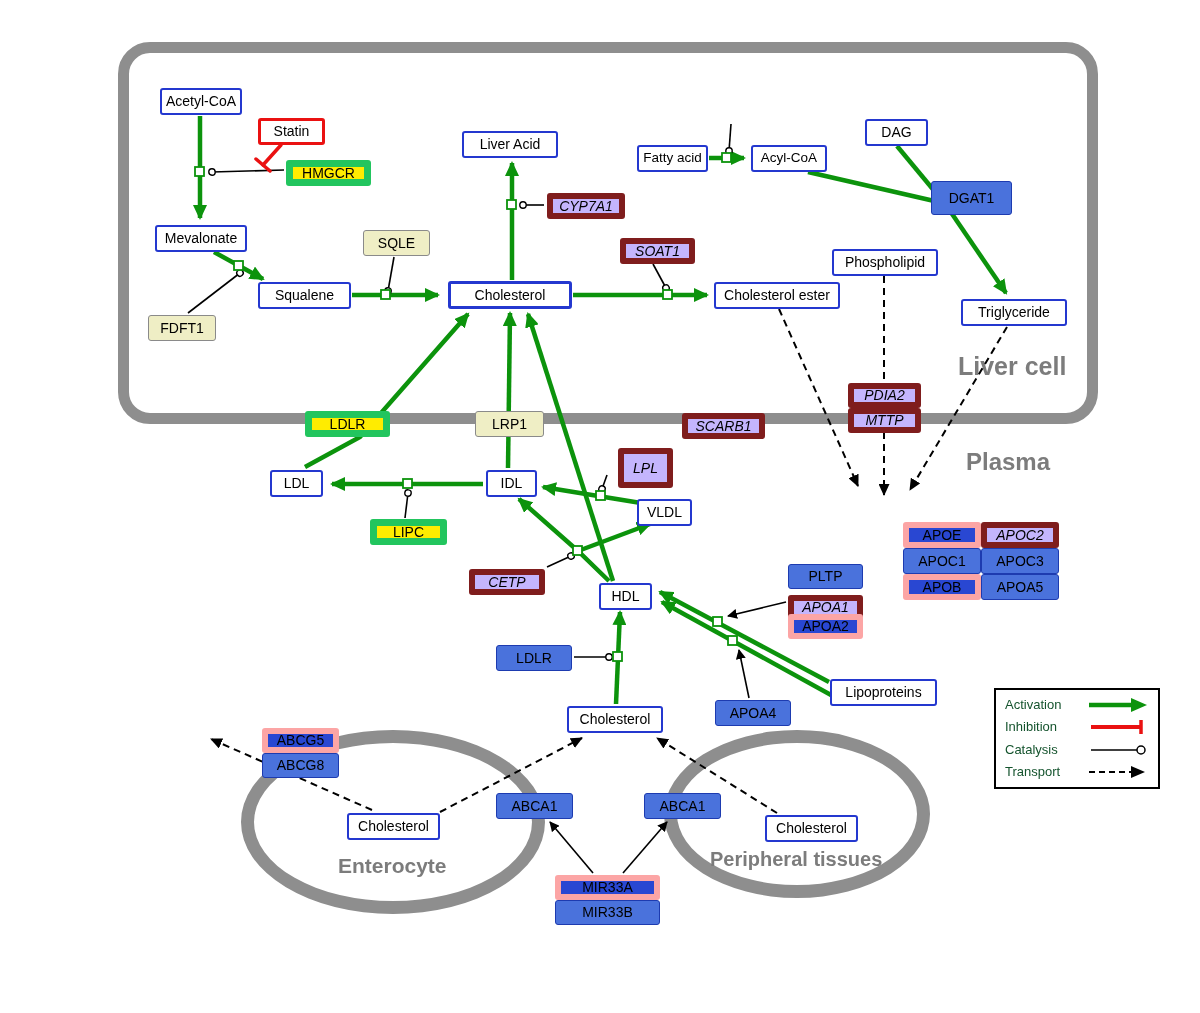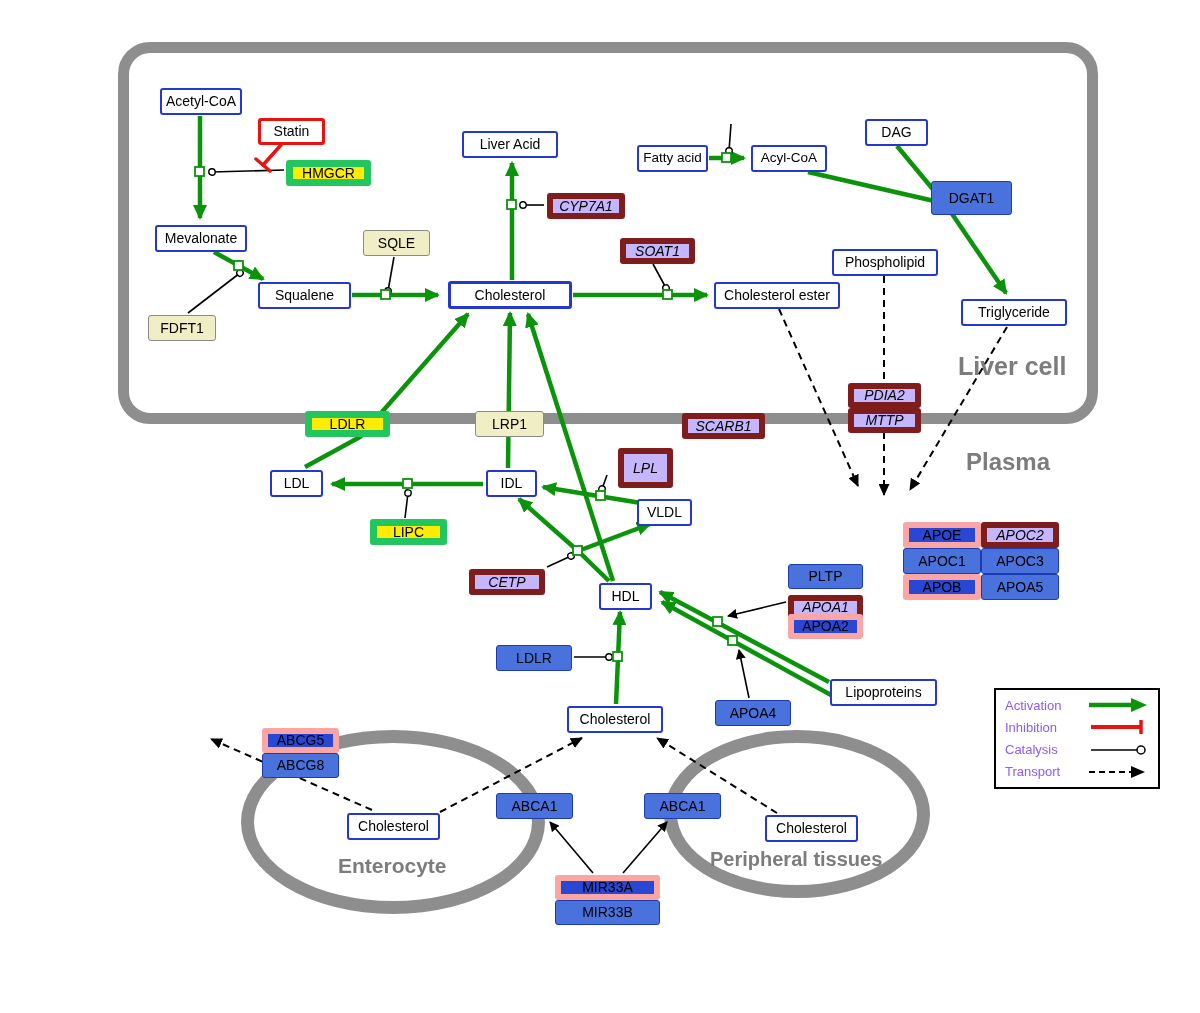--- a/index.html
+++ b/index.html
@@ -26,21 +26,21 @@
   .redb{border:2px solid #ea1111;border-width:3px;}
   .yellow{background:#ffec00;border:7px solid #22c55e;}
   .paleyellow{background:#efeec5;border:1px solid #8a8a8a;}
   .lightblue{background:#c4b5fd;border:6px solid #7f1d1d;font-style:italic;}
   .medblue{background:#4a72dc;border:1px solid #1d3bb0;}
   .darkblue{background:#2947d2;border:6px solid #fca5a5;}
   
   .legend{position:absolute;z-index:4;left:994px;top:688px;width:166px;height:101px;
           border:2px solid #000;background:#fff;box-sizing:border-box;
           display:flex;flex-direction:column;justify-content:space-around;padding:4px 9px;}
-  .legend-row{display:flex;align-items:center;justify-content:space-between;font-size:13px;color:#8b5cf6;}
+  .legend-row{display:flex;align-items:flex-start;justify-content:space-between;font-size:13px;color:#14532d;}
 </style>
 </head>
 <body>
 
 <div id="canvas">
 
   <div class="membrane liver"></div>
   <div class="membrane ellipse" style="left:241px;top:730px;width:278px;height:158px;"></div>
   <div class="membrane ellipse" style="left:664px;top:730px;width:240px;height:142px;"></div>
 

